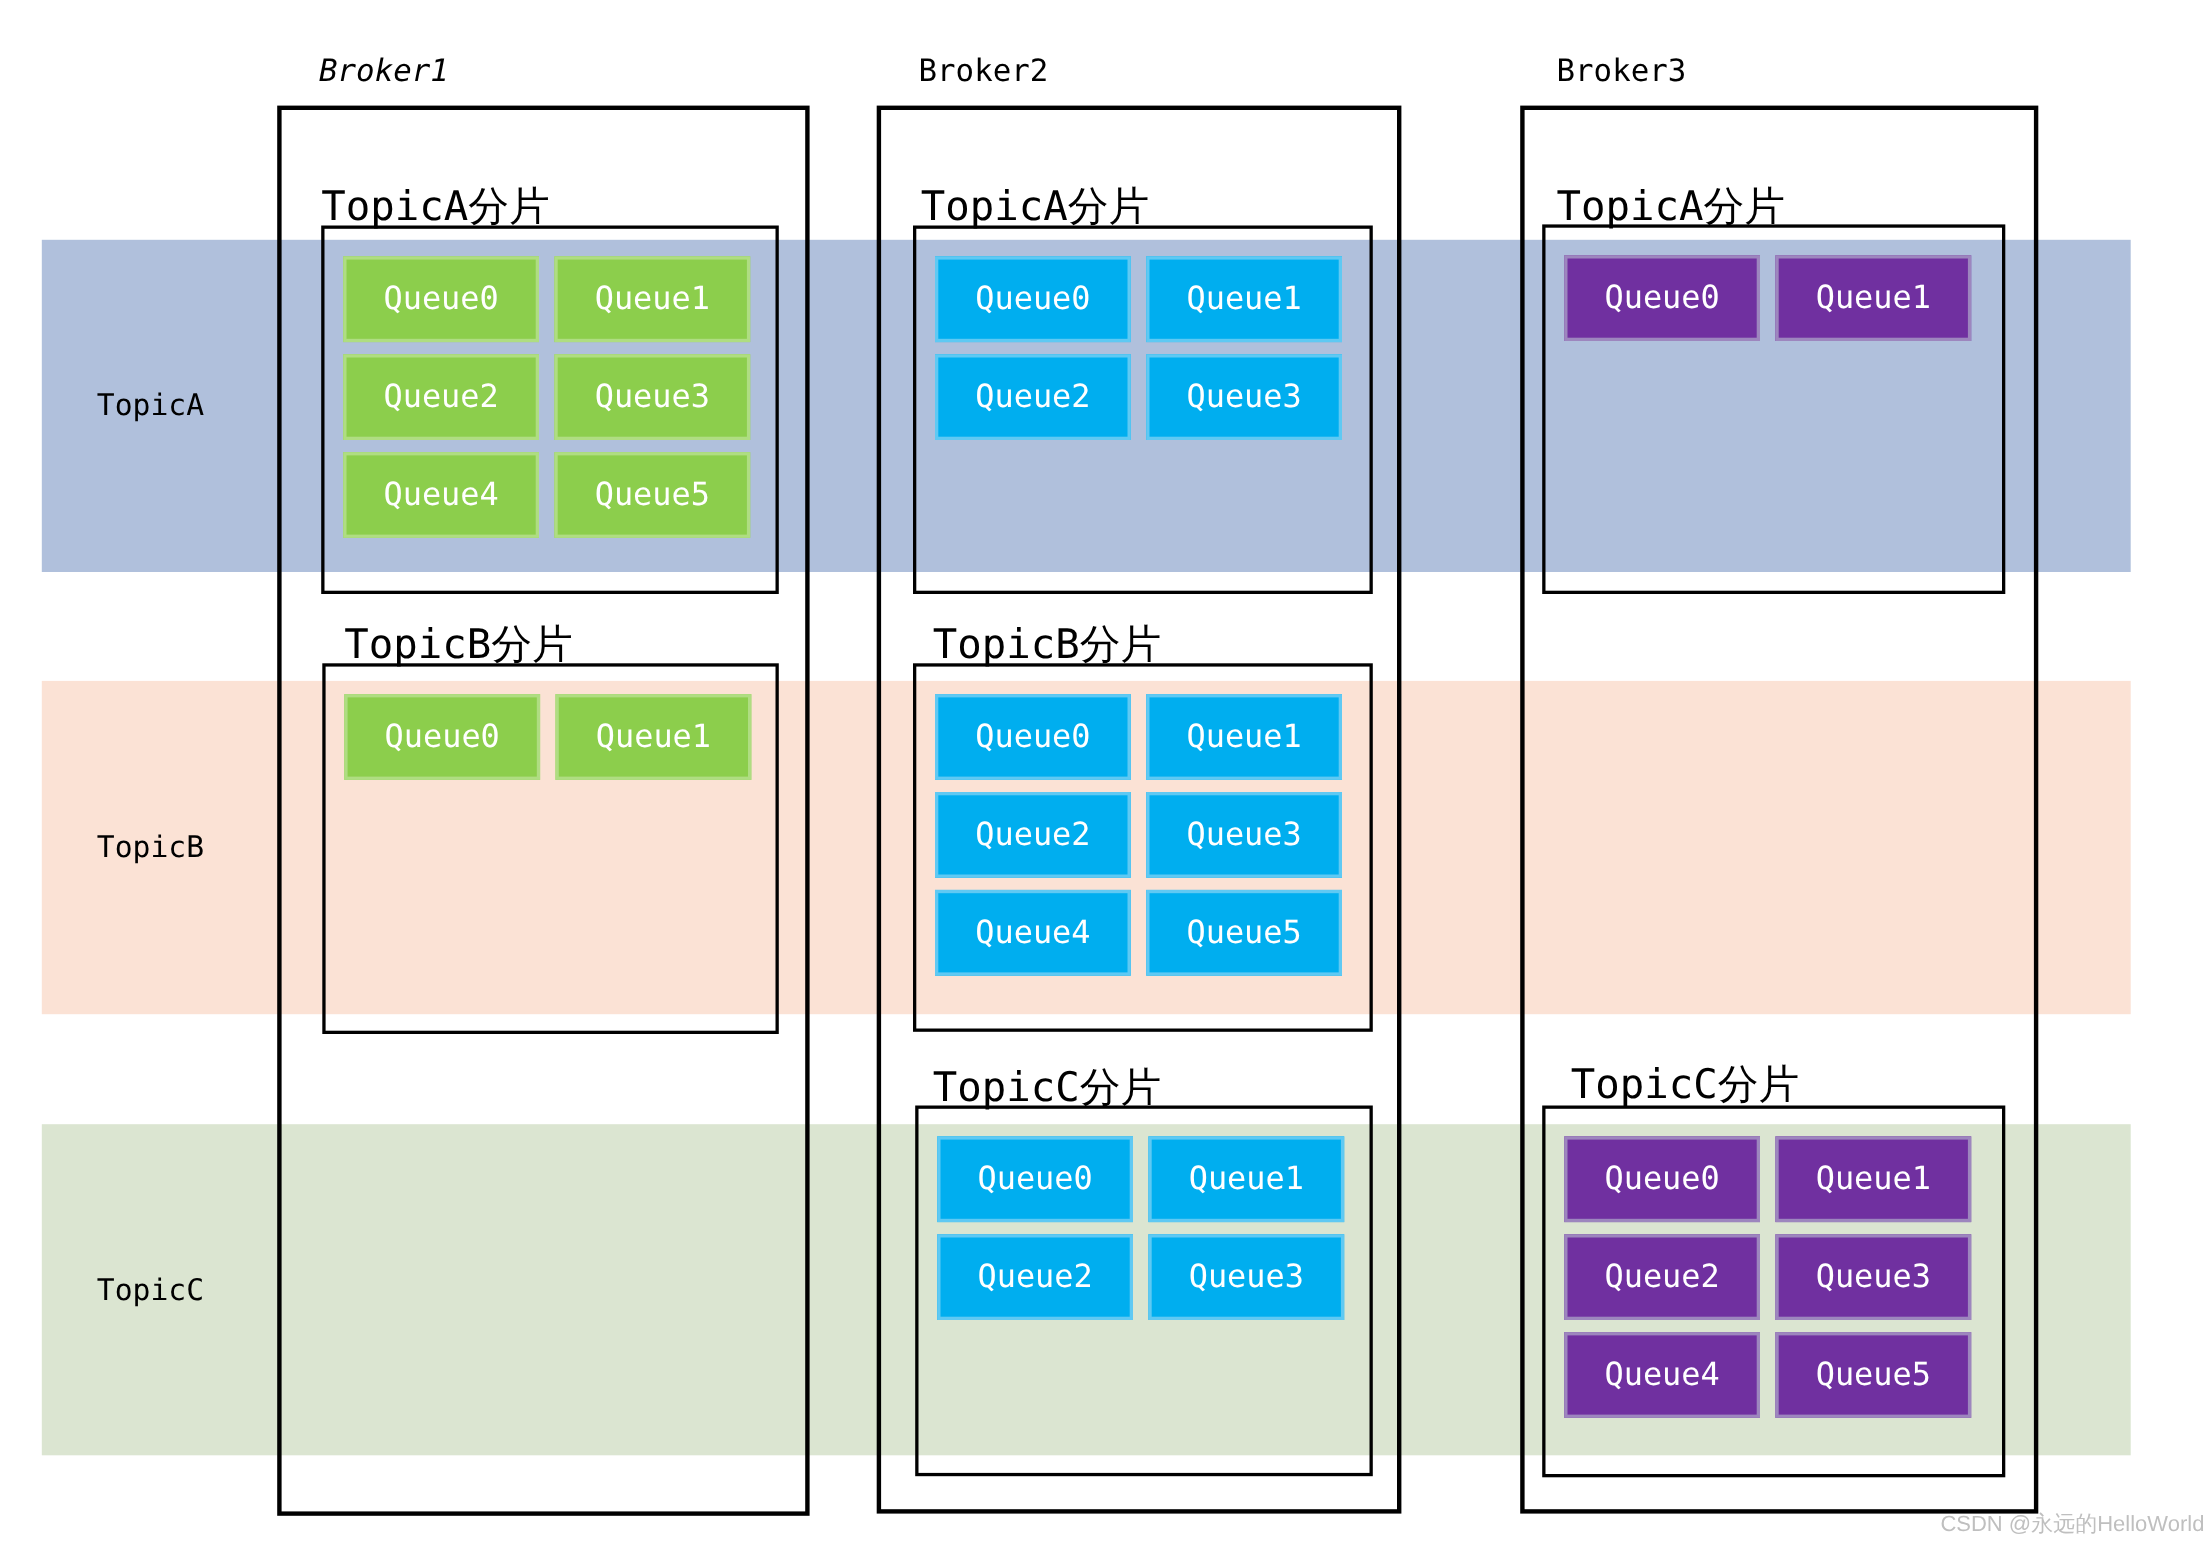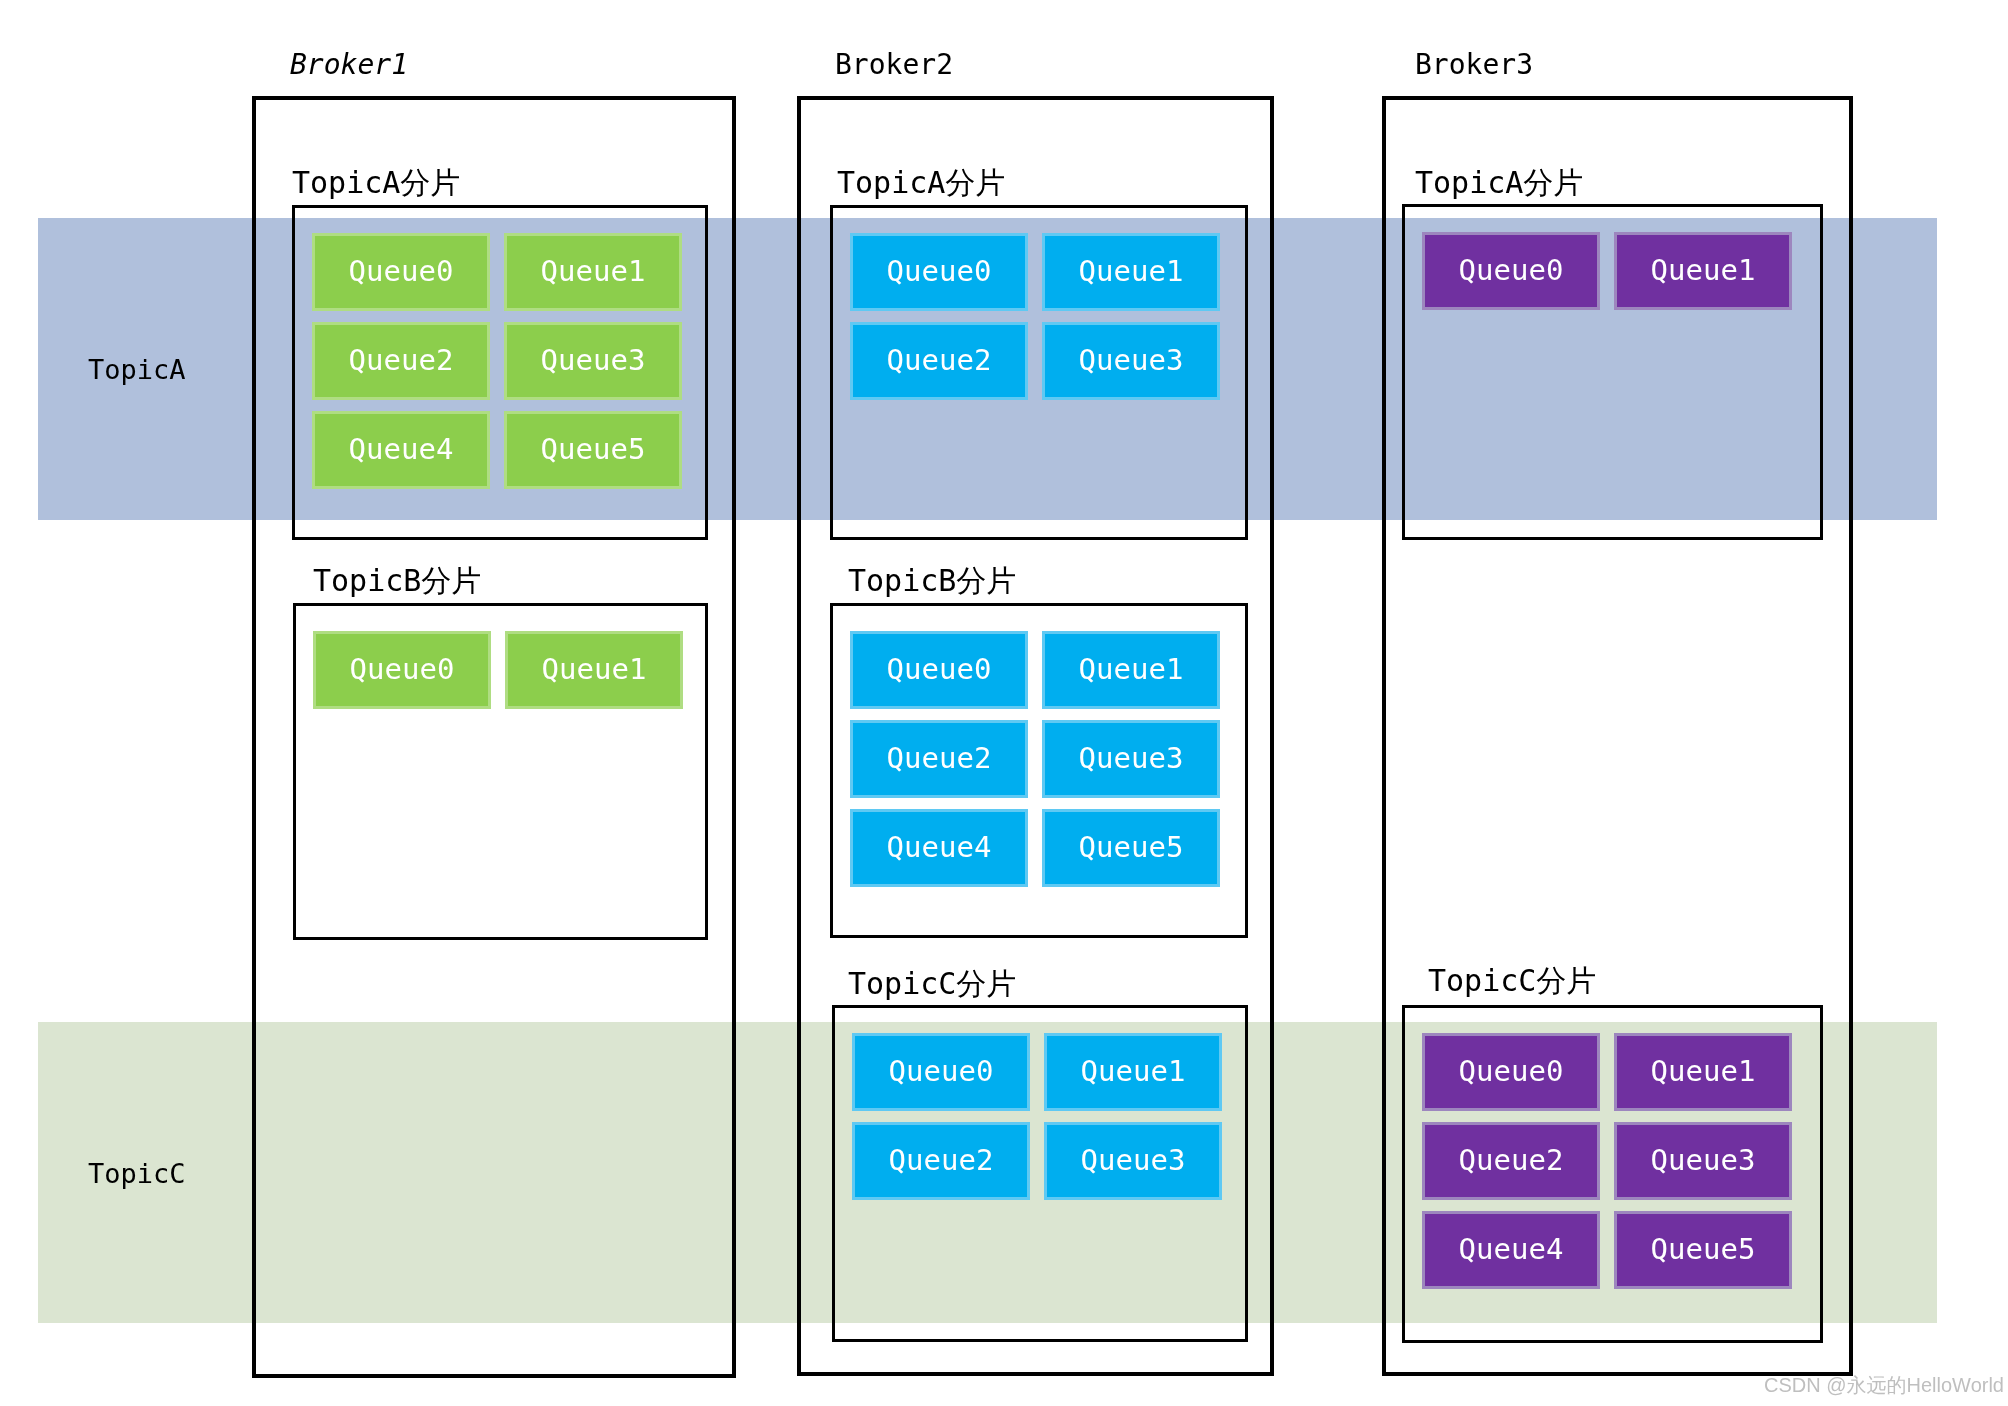--- a/index.html
+++ b/index.html
@@ -16,21 +16,21 @@
 
   
   .broker{position:absolute;top:96px;border:4px solid #000;box-sizing:border-box;}
   .broker-1{left:252px;width:484px;height:1282px;}
   .broker-2{left:797px;width:477px;height:1280px;}
   .broker-3{left:1382px;width:471px;height:1280px;}
   .broker-title{position:absolute;top:48px;font-size:28px;color:#000;white-space:nowrap;}
   .title-1{left:290px;font-style:italic;} .title-2{left:835px;} .title-3{left:1415px;}
 
   
-  .shard-label{position:absolute;font-size:30px;color:#000;white-space:nowrap;}
+  .shard-label{position:absolute;font-size:37px;color:#000;white-space:nowrap;}
   .shard{position:absolute;border:3px solid #000;box-sizing:border-box;}
   .lbl-b1a{left:292px;top:163px;} .box-b1a{left:292px;top:205px;width:416px;height:335px;}
   .lbl-b1b{left:313px;top:561px;} .box-b1b{left:293px;top:603px;width:415px;height:337px;}
   .lbl-b2a{left:837px;top:163px;} .box-b2a{left:830px;top:205px;width:418px;height:335px;}
   .lbl-b2b{left:848px;top:561px;} .box-b2b{left:830px;top:603px;width:418px;height:335px;}
   .lbl-b2c{left:848px;top:964px;} .box-b2c{left:832px;top:1005px;width:416px;height:337px;}
   .lbl-b3a{left:1415px;top:163px;} .box-b3a{left:1402px;top:204px;width:421px;height:336px;}
   .lbl-b3c{left:1428px;top:961px;} .box-b3c{left:1402px;top:1005px;width:421px;height:338px;}
 
   
@@ -42,20 +42,23 @@
              font-family:"Liberation Sans",sans-serif;font-size:20px;
              color:#bfbfbf;text-shadow:1px 1px 0 #ffffff;white-space:nowrap;text-align:right;}
 </style>
 </head>
 <body>
 
 <div class="canvas">
 
   <div class="band band-a" style="background: rgb(176, 192, 220);">
     <span class="band-label">TopicA</span>
+  </div>
+  <div class="band band-b" style="background: rgb(251, 226, 213);">
+    <span class="band-label">TopicB</span>
   </div>
   <div class="band band-c" style="background: rgb(219, 229, 209);">
     <span class="band-label">TopicC</span>
   </div>
 
   <div class="broker-title title-1">Broker1</div>
   <div class="broker-title title-2">Broker2</div>
   <div class="broker-title title-3">Broker3</div>
 
   <div class="broker broker-1"></div>

